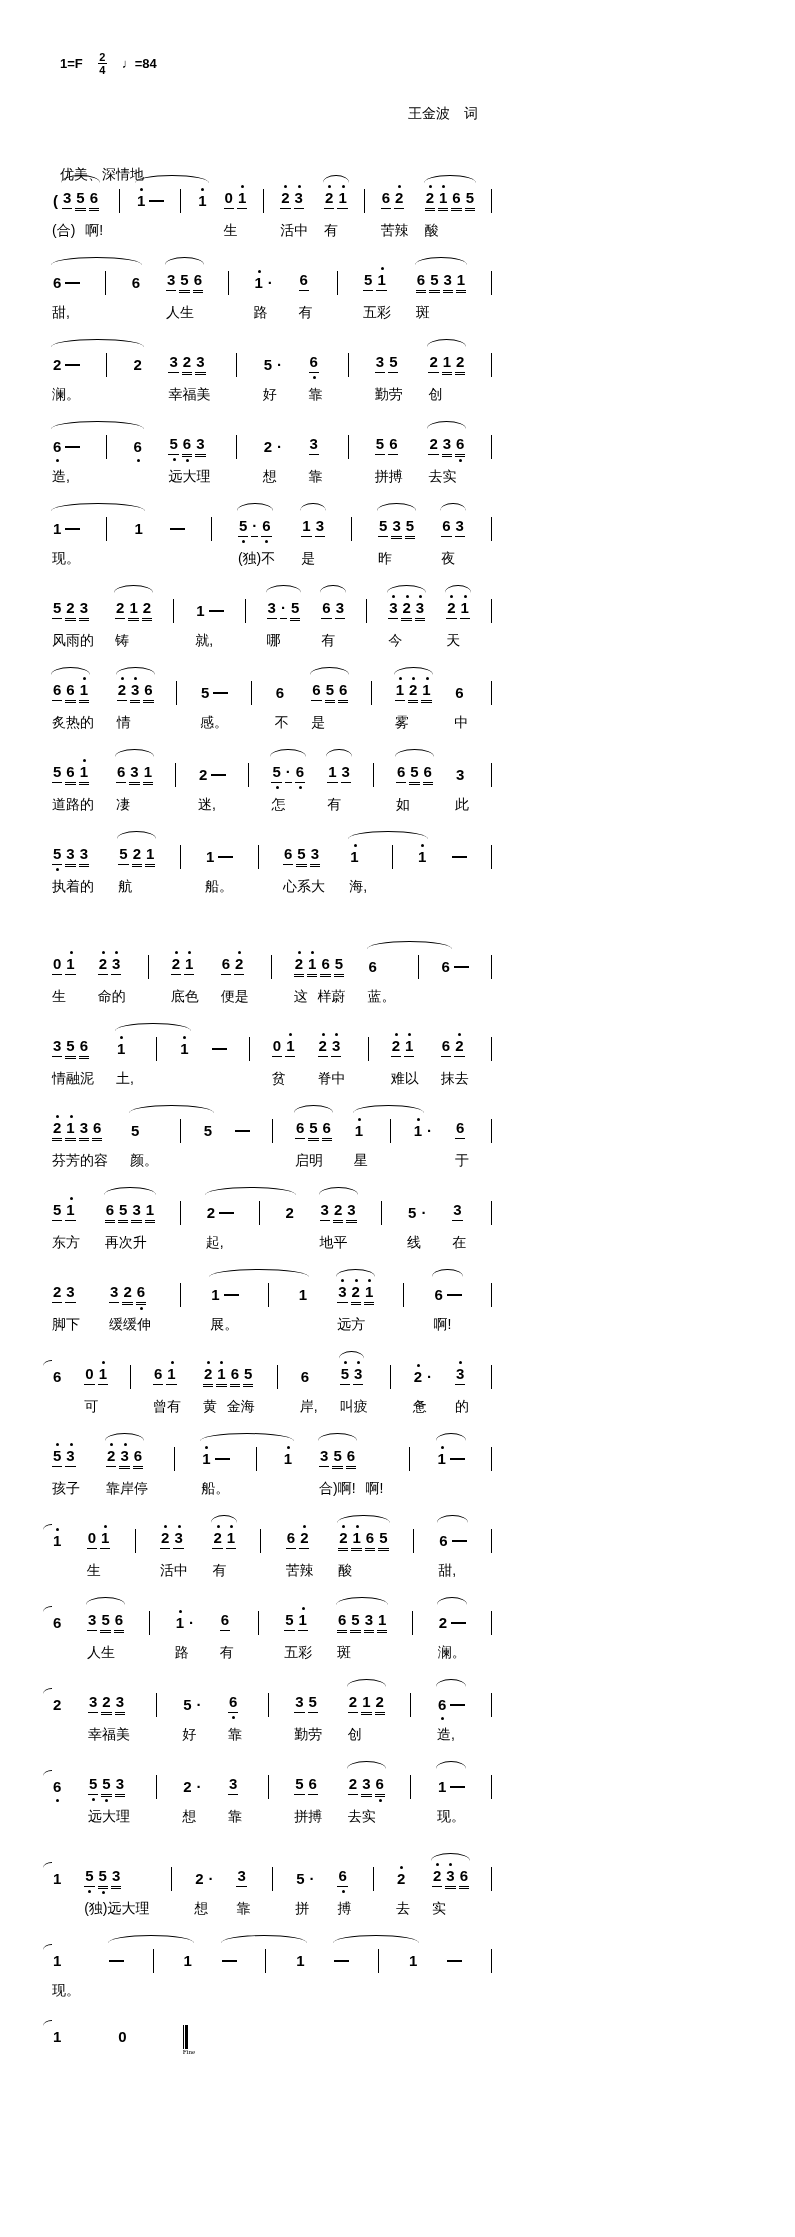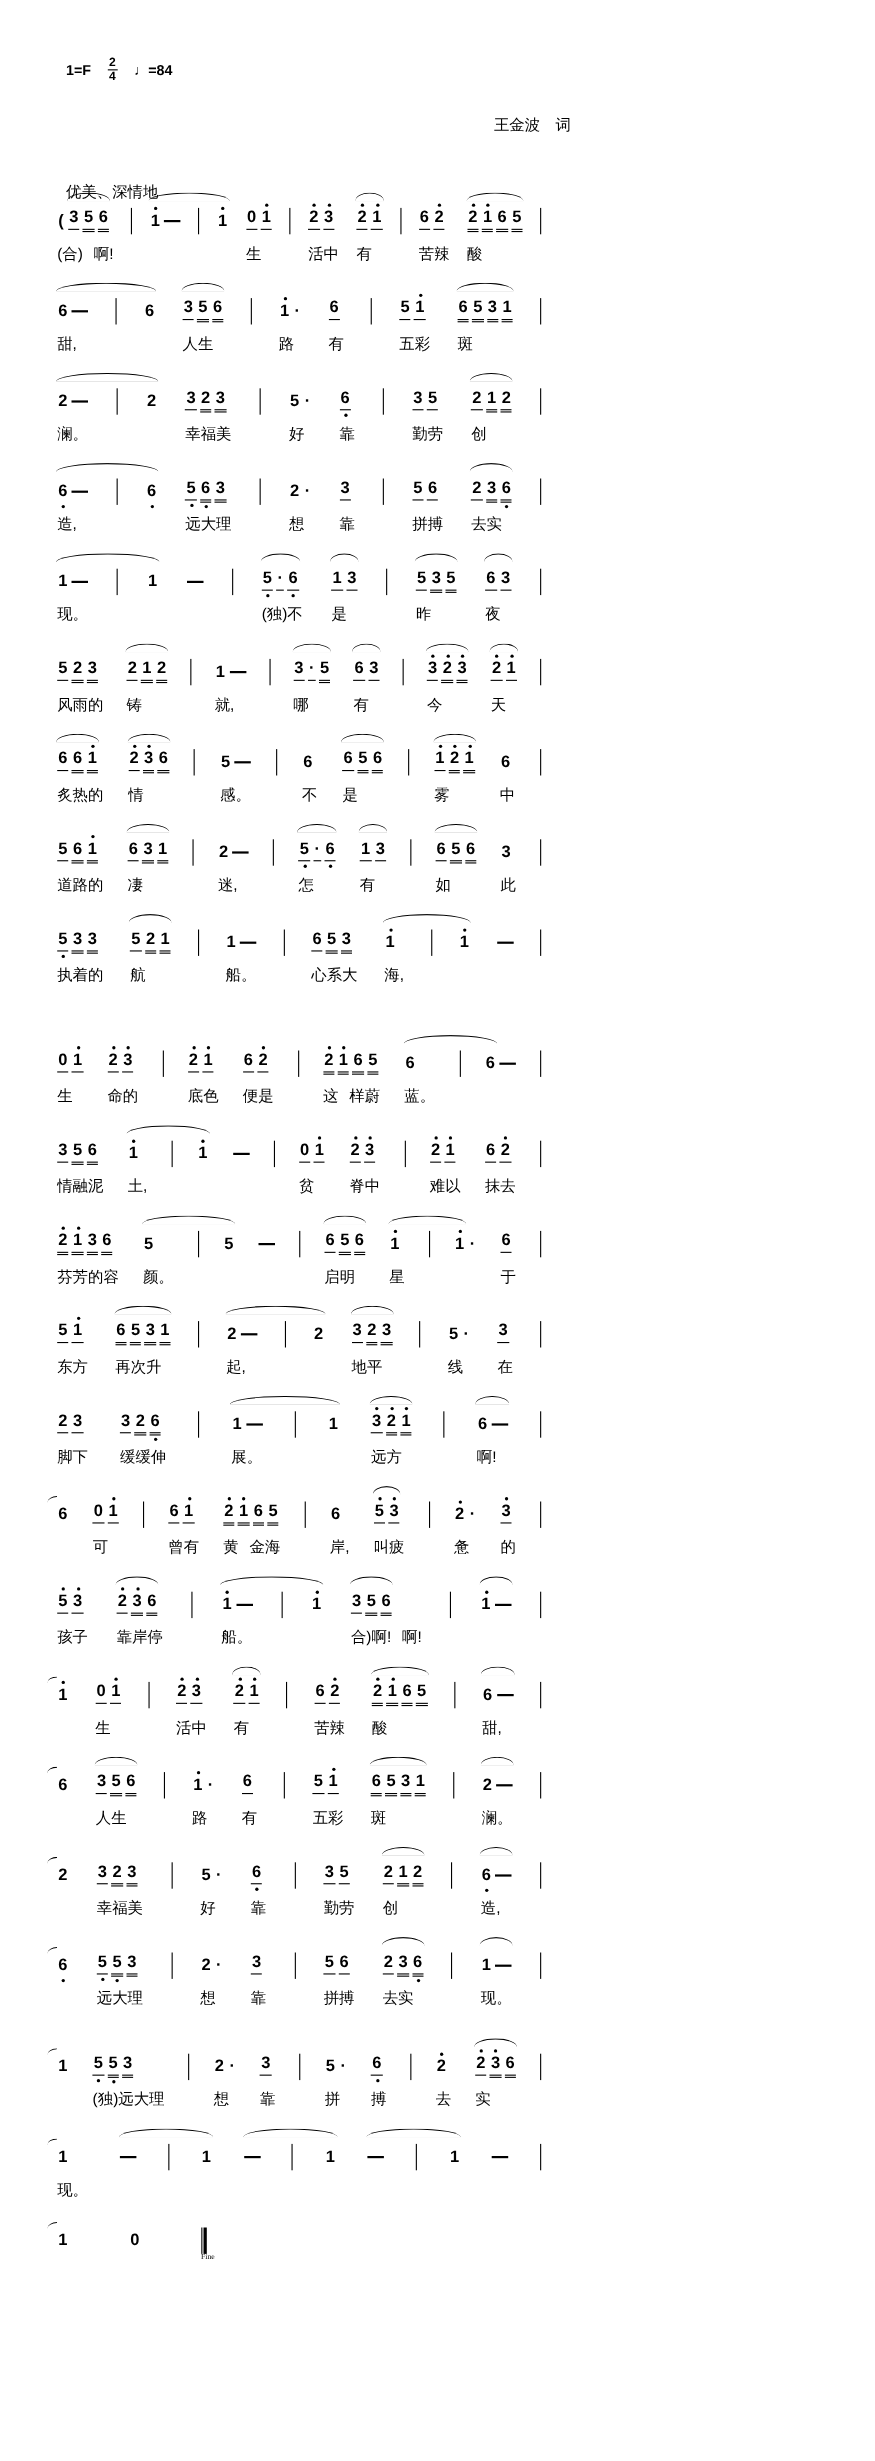--- a/index.html
+++ b/index.html
@@ -16,21 +16,21 @@
     font-size:22px;font-weight:bold;letter-spacing:3px;
   }
   .keyline{
     position:absolute;top:52px;left:60px;display:flex;align-items:center;gap:15px;
     font-size:13px;font-weight:bold;
   }
   .timesig{display:inline-flex;flex-direction:column;align-items:center;line-height:10px;font-size:11px;}
   .timesig .sep{width:9px;height:1px;background:#000;margin:1px 0;}
   .tempo{font-size:13px;font-weight:bold;}
   .expression{position:absolute;top:126px;left:60px;font-size:14px;margin-top:40px;}
-  .credits{position:absolute;top:102px;left:0;width:478px;text-align:right;font-size:14px;line-height:23px;padding-left:41px;}
+  .credits{position:absolute;top:102px;left:0;width:478px;text-align:right;font-size:14px;line-height:23px;}
   
   #score{position:relative;}
   .system{
     position:relative;width:440px;margin:25px 0 0 52px;
     display:flex;justify-content:space-between;align-items:flex-start;
   }
   .system:first-child{margin-top:5px;}
   .system.gap-lg{margin-top:53px;}
   .system.gap-md{margin-top:35px;}
   .system.gap-sm{margin-top:19px;}

